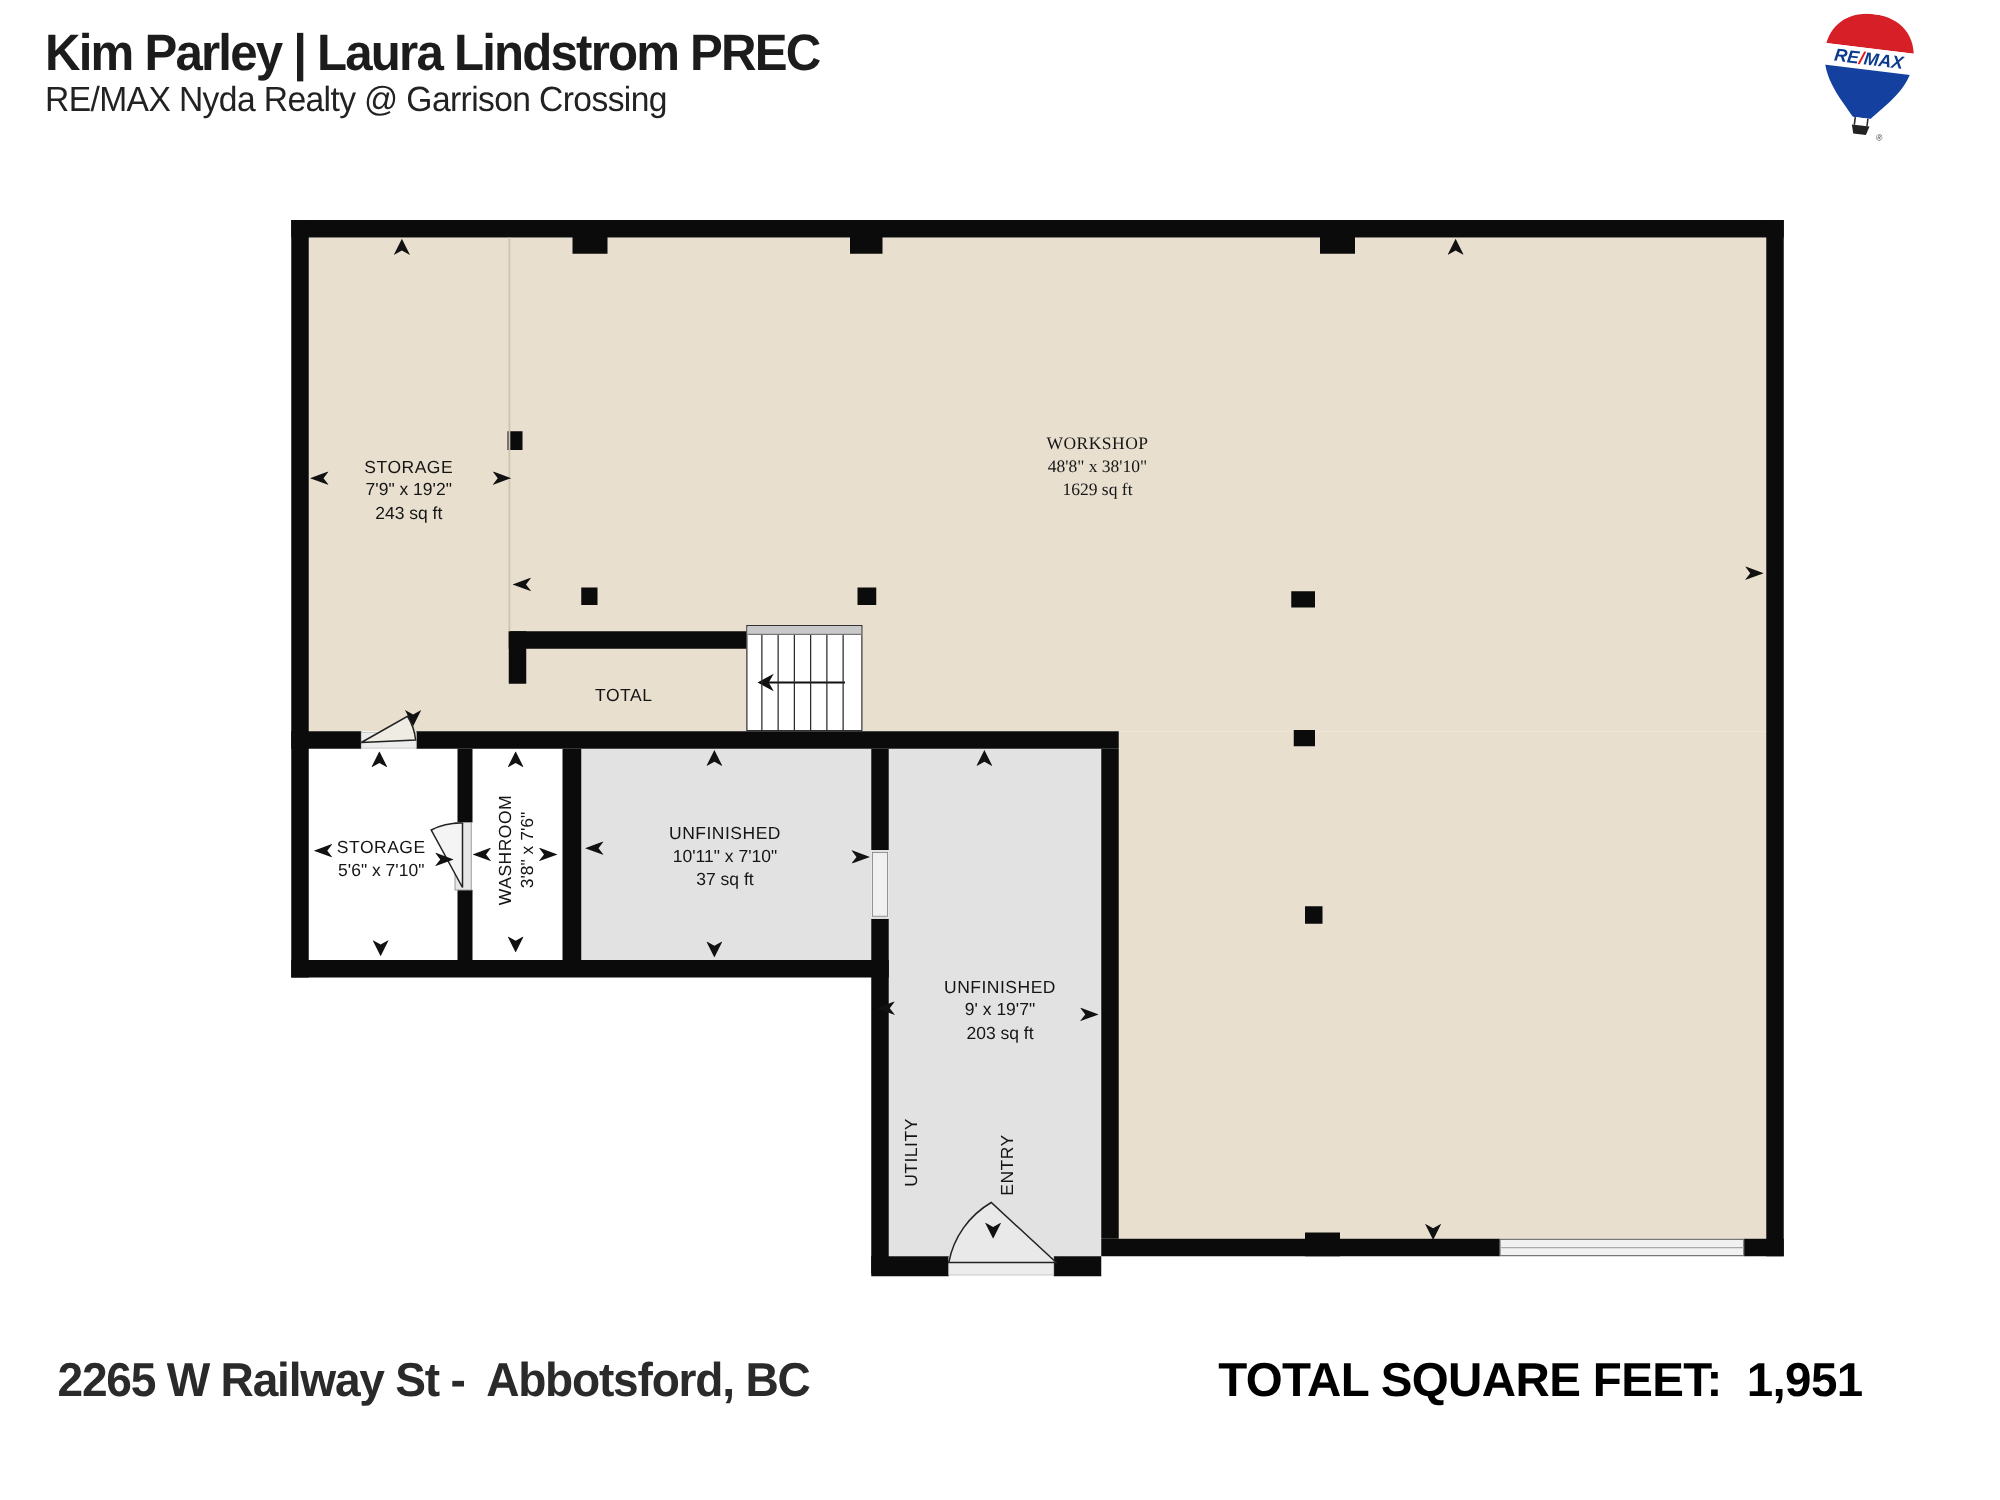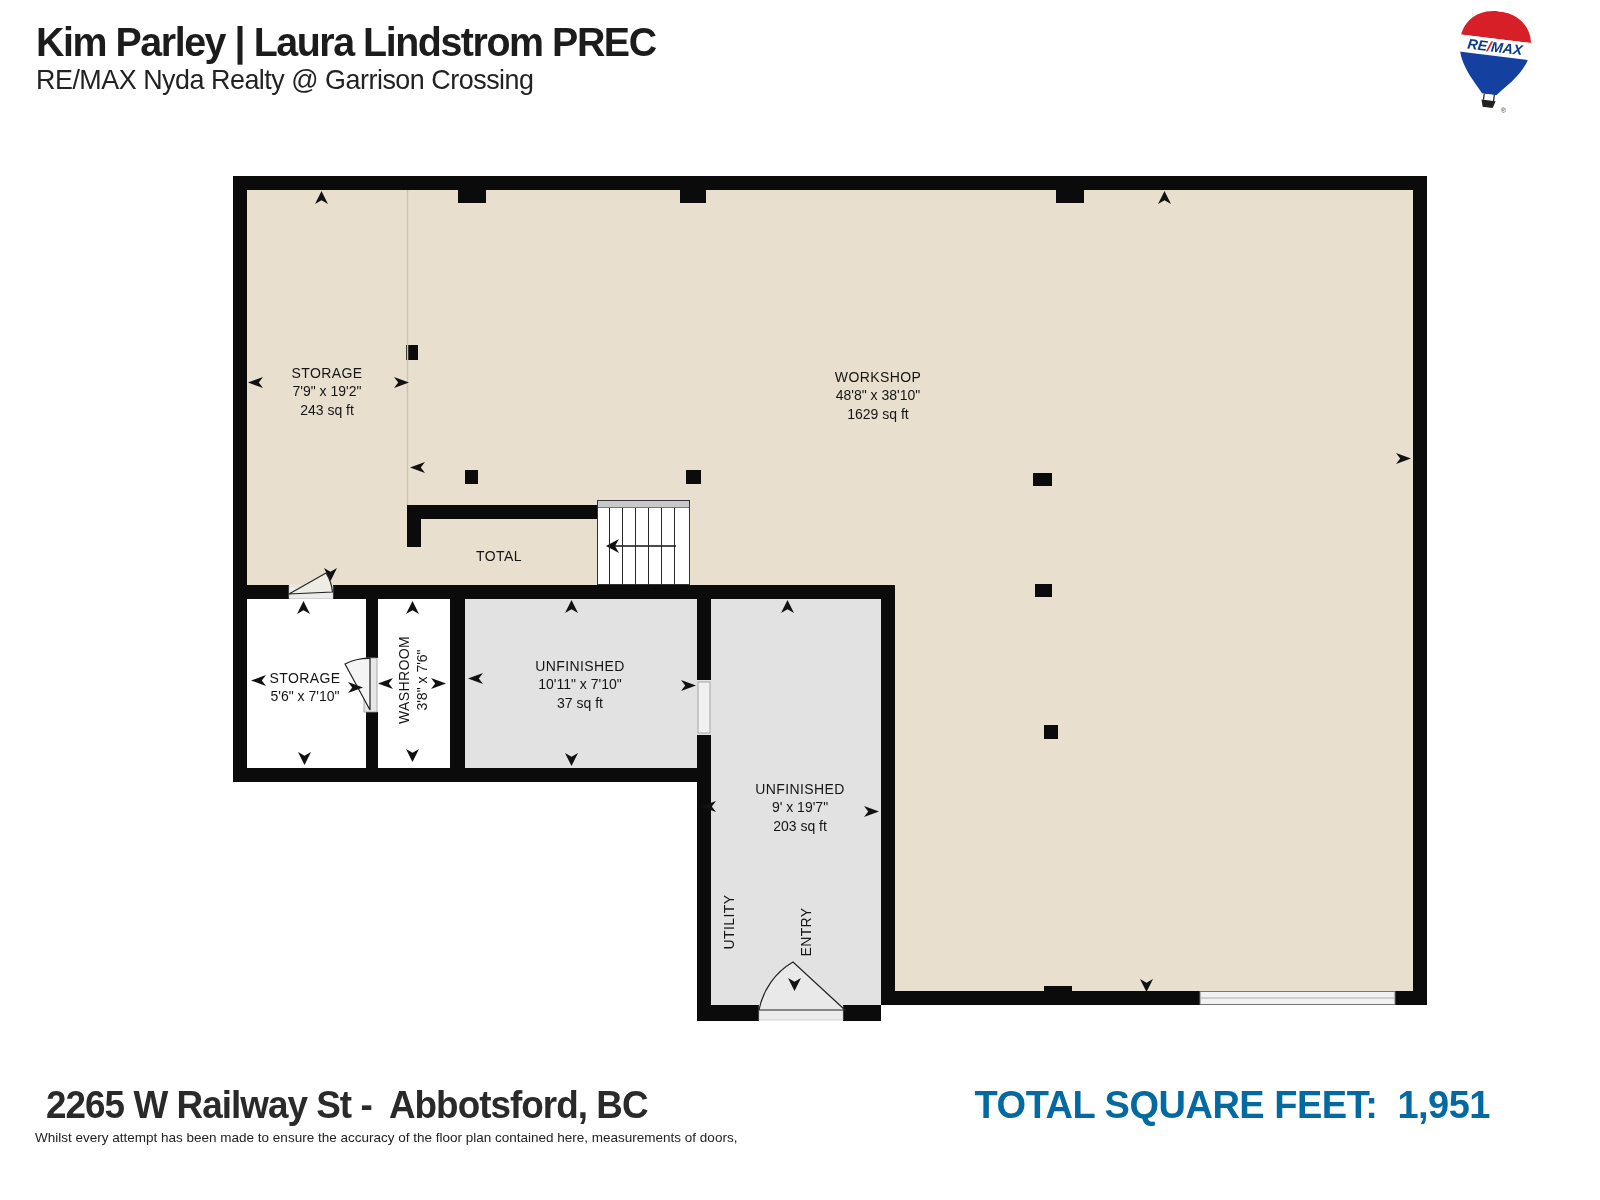--- a/index.html
+++ b/index.html
@@ -33,21 +33,21 @@
 
   .room-label{position:absolute;z-index:6;font-size:14px;line-height:1.32;text-align:center;
               color:#151515;white-space:nowrap;transform:translate(-50%,-50%);}
   .room-label.rot{transform:translate(-50%,-50%) rotate(-90deg);}
   .room-name{letter-spacing:.4px;}
 
   
   #address{position:absolute;left:46px;top:1084px;font-size:38px;font-weight:700;letter-spacing:-1px;
            color:#2a2a2a;white-space:pre;transform:scaleX(.97);transform-origin:left top;}
   #total{position:absolute;right:110px;top:1084px;font-size:38px;font-weight:700;letter-spacing:-.5px;
-         color:#0369a1;white-space:pre;}
+         color:#000000;white-space:pre;}
   #disclaimer{position:absolute;left:35px;top:1128px;font-size:13.5px;font-weight:500;color:#222;line-height:1.45;}
 </style>
 </head>
 <body>
 
 <div id="page">
 
   <div id="header">
     <div id="agent-line">Kim Parley | Laura Lindstrom PREC</div>
     <div id="brokerage-line">RE/MAX Nyda Realty @ Garrison Crossing</div>
@@ -120,21 +120,21 @@
         <line x1="676" y1="546" x2="608" y2="546" stroke="#111" stroke-width="1.6"></line>
         <polygon points="606,546 619,539 615,546 619,553" fill="#111"></polygon>
       </g>
     </svg>
 
     <div class="room-label" style="left:327px;top:392px;">
       <div class="room-name">STORAGE</div>
       <div>7'9" x 19'2"</div>
       <div>243 sq ft</div>
     </div>
-    <div class="room-label" style="left:878px;top:396px;">
+    <div class="room-label" style="left:878px;top:375px;font-family:Liberation Serif, serif;">
       <div class="room-name">WORKSHOP</div>
       <div>48'8" x 38'10"</div>
       <div>1629 sq ft</div>
     </div>
     <div class="room-label" style="left:499px;top:556px;">
       <div class="room-name">TOTAL</div>
     </div>
     <div class="room-label" style="left:305px;top:687px;">
       <div class="room-name">STORAGE</div>
       <div>5'6" x 7'10"</div>
@@ -215,15 +215,14 @@
       <div class="arr arr-right" style="left: 681px; top: 680px;"></div>
       <div class="arr arr-up" style="left: 781px; top: 600px;"></div>
       <div class="arr arr-left" style="left: 701px; top: 801px;"></div>
       <div class="arr arr-right" style="left: 864px; top: 806px;"></div>
       <div class="arr arr-down" style="left: 788px; top: 978px;"></div>
     </div>
 
   <div id="address">2265 W Railway St -  Abbotsford, BC</div>
   <div id="total"><span>TOTAL SQUARE FEET: </span><span> 1,951</span></div>
   <div id="disclaimer">
-    <div>Whilst every attempt has been made to ensure the accuracy of the floor plan contained here, measurements of doors,</div>
   </div>
 </div>
 
 </body></html>

